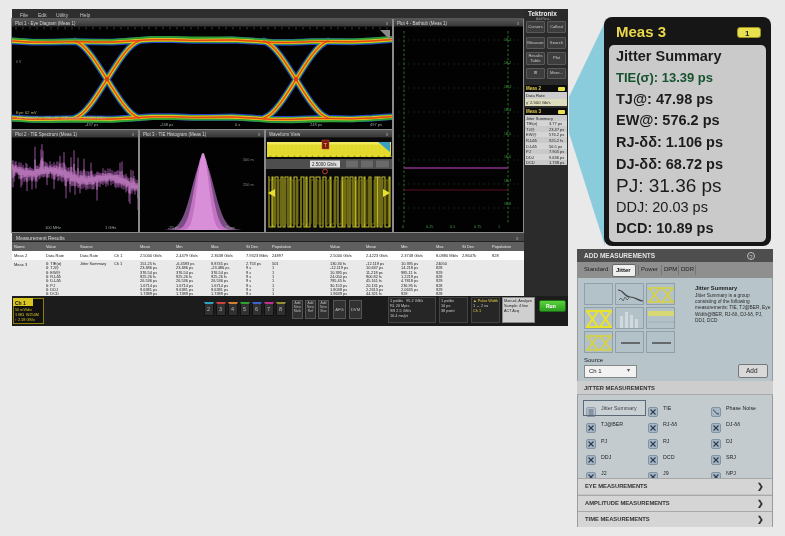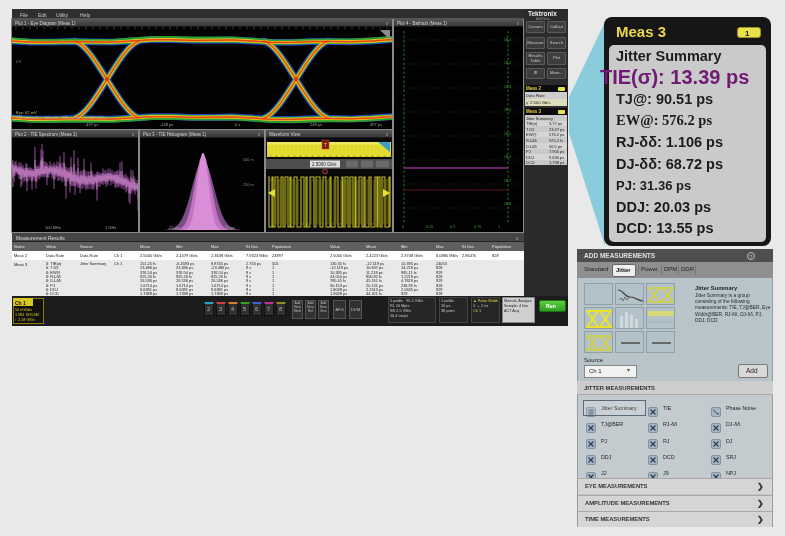--- a/index.html
+++ b/index.html
@@ -735,28 +735,28 @@
     </div>
     <svg width="40" height="230" style="position:absolute;left:566px;top:19px">
       <polygon points="3,78 39,3 39,227 3,114" fill="#8accdb"></polygon>
     </svg>
     <div style="position:absolute;left:604px;top:17px;width:167px;height:229px;background:#161616;border-radius:8px;"></div>
     <div style="position:absolute;left:616px;top:23.5px;font-size:15px;line-height:16px;color:#ecd84b;font-weight:700;white-space:nowrap;">Meas 3</div>
     <div style="position:absolute;left:737px;top:27px;width:24px;height:11px;background:#e9e24e;border:1px solid #9c9220;border-radius:3px;"></div>
     <div style="position:absolute;left:745px;top:28.5px;font-size:8px;line-height:9px;color:#222;font-weight:700;white-space:nowrap;">1</div>
     <div style="position:absolute;left:609px;top:45px;width:157px;height:197px;background:#cacacb;border-radius:5px;"></div>
     <div style="position:absolute;left:616px;top:48.5px;font-size:14.5px;line-height:15.5px;color:#1c1c1c;font-weight:700;white-space:nowrap;">Jitter Summary</div>
-    <div style="position:absolute;left:600px;top:70.1px;font-size:20px;line-height:15.5px;color:#701a75;font-weight:700;white-space:nowrap;">TIE(σ): 13.39 ps</div>
-    <div style="position:absolute;left:616px;top:91.7px;font-size:14.5px;line-height:15.5px;color:#1c1c1c;font-weight:700;white-space:nowrap;">TJ@: 90.51 ps</div>
-    <div style="position:absolute;left:616px;top:113.30000000000001px;font-size:14.5px;line-height:15.5px;color:#1c1c1c;font-weight:700;white-space:nowrap;font-family:Liberation Serif, serif;">EW@: 576.2 ps</div>
+    <div style="position:absolute;left:616px;top:70.1px;font-size:13px;line-height:15.5px;color:#14532d;font-weight:700;white-space:nowrap;">TIE(σ): 13.39 ps</div>
+    <div style="position:absolute;left:616px;top:91.7px;font-size:14.5px;line-height:15.5px;color:#1c1c1c;font-weight:700;white-space:nowrap;">TJ@: 47.98 ps</div>
+    <div style="position:absolute;left:616px;top:113.30000000000001px;font-size:14.5px;line-height:15.5px;color:#1c1c1c;font-weight:700;white-space:nowrap;">EW@: 576.2 ps</div>
     <div style="position:absolute;left:616px;top:134.9px;font-size:14.5px;line-height:15.5px;color:#1c1c1c;font-weight:700;white-space:nowrap;">RJ-δδ: 1.106 ps</div>
     <div style="position:absolute;left:616px;top:156.5px;font-size:14.5px;line-height:15.5px;color:#1c1c1c;font-weight:700;white-space:nowrap;">DJ-δδ: 68.72 ps</div>
-    <div style="position:absolute;left:616px;top:178.10000000000002px;font-size:13px;line-height:15.5px;color:#1c1c1c;font-weight:700;white-space:nowrap;">PJ: 31.36 ps</div>
-    <div style="position:absolute;left:616px;top:199.70000000000002px;font-size:14.5px;line-height:15.5px;color:#1c1c1c;font-weight:700;white-space:nowrap;">DDJ: 20.03 ps</div>
-    <div style="position:absolute;left:616px;top:221.3px;font-size:14.5px;line-height:15.5px;color:#1c1c1c;font-weight:700;white-space:nowrap;">DCD: 13.55 ps</div>
+    <div style="position:absolute;left:616px;top:178.10000000000002px;font-size:19px;line-height:15.5px;color:#1c1c1c;font-weight:400;white-space:nowrap;">PJ: 31.36 ps</div>
+    <div style="position:absolute;left:616px;top:199.70000000000002px;font-size:14.5px;line-height:15.5px;color:#1c1c1c;font-weight:400;white-space:nowrap;">DDJ: 20.03 ps</div>
+    <div style="position:absolute;left:616px;top:221.3px;font-size:14.5px;line-height:15.5px;color:#1c1c1c;font-weight:700;white-space:nowrap;">DCD: 10.89 ps</div>
     <div style="position:absolute;left:577px;top:249px;width:196px;height:278px;background:#c4c4c4;border:1px solid #9a9a9a;"></div>
     <div style="position:absolute;left:577px;top:249px;width:196px;height:13px;background:#4e4e4e;"></div>
     <div style="position:absolute;left:584px;top:252px;font-size:6.5px;line-height:7.5px;color:#e0e0e0;font-weight:700;white-space:nowrap;">ADD MEASUREMENTS</div>
     <div style="position:absolute;left:747px;top:251.5px;width:8px;height:8px;border:1px solid #c0c0c0;border-radius:50%;color:#c0c0c0;font-size:6px;line-height:8px;text-align:center;">?</div>
     <div style="position:absolute;left:577px;top:262px;width:196px;height:16px;background:#8f8f8f;"></div>
     <div style="position:absolute;left:584px;top:266px;font-size:6px;line-height:7px;color:#1f1f1f;font-weight:400;white-space:nowrap;">Standard</div>
     <div style="position:absolute;left:612px;top:264px;width:24px;height:13px;background:#efefef;border:1px solid #666;border-radius:2px;"></div>
     <div style="position:absolute;left:616px;top:266.5px;font-size:6px;line-height:7px;color:#111;font-weight:700;white-space:nowrap;">Jitter</div>
     <div style="position:absolute;left:641px;top:266px;font-size:6px;line-height:7px;color:#1f1f1f;font-weight:400;white-space:nowrap;">Power</div>
     <div style="position:absolute;left:664px;top:266px;font-size:6px;line-height:7px;color:#1f1f1f;font-weight:400;white-space:nowrap;">DPM</div>

